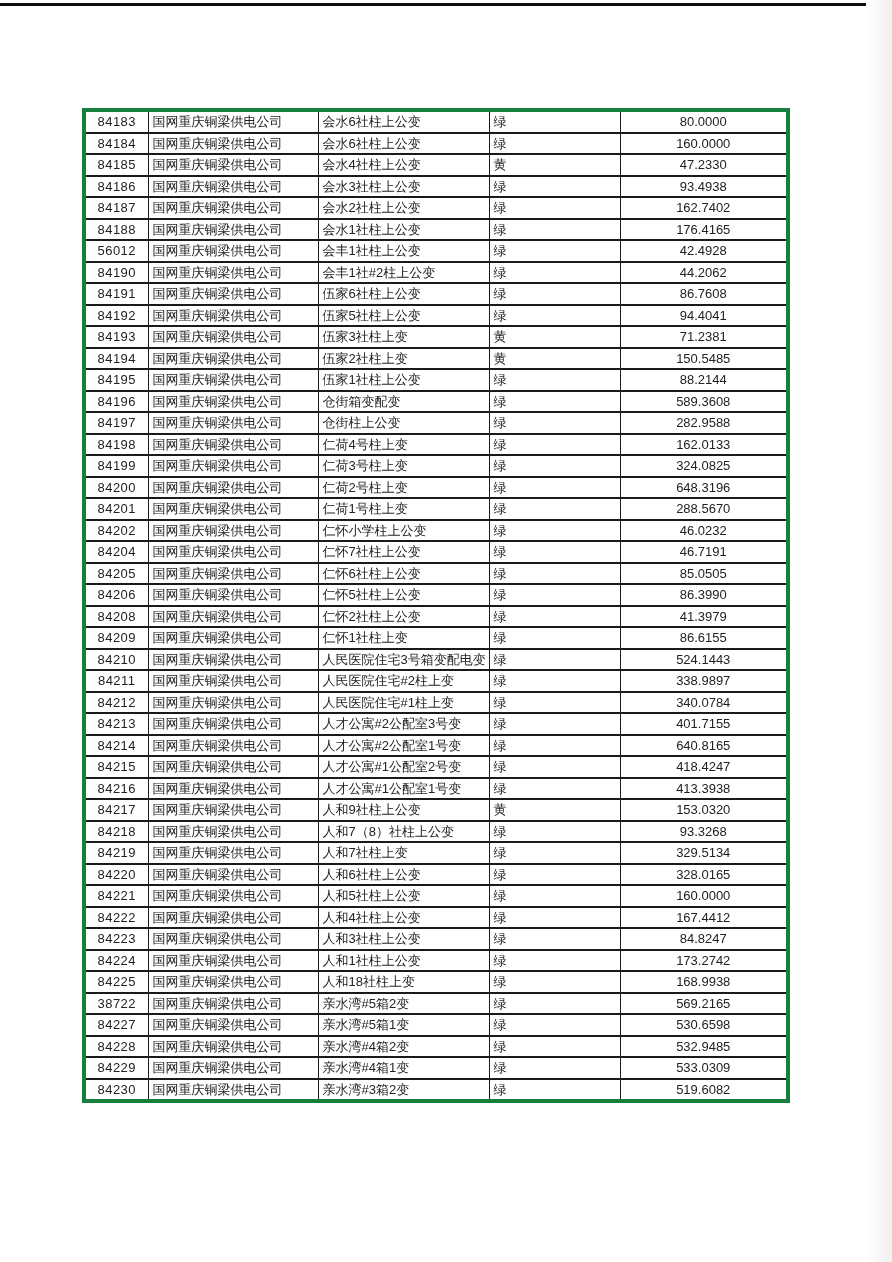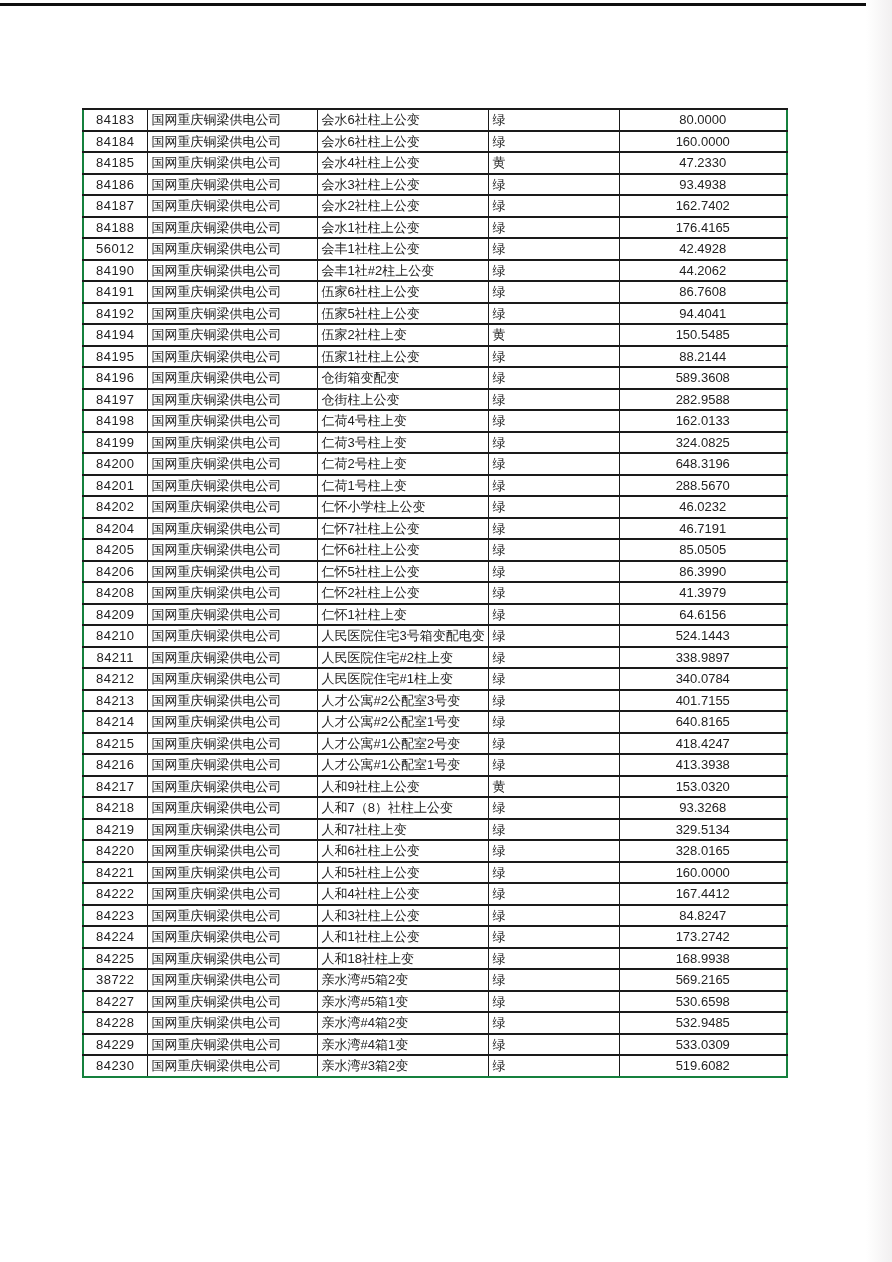--- a/index.html
+++ b/index.html
@@ -24,21 +24,21 @@
     position: absolute; right: 0; top: 0;
     width: 26px; height: 100%;
     background: linear-gradient(to right, rgba(255,255,255,0), rgba(120,105,110,0.10));
     pointer-events: none;
   }
   table.data-table {
     position: absolute; left: 82px; top: 108px;
     width: 704px;
     border-collapse: collapse;
     table-layout: fixed;
-    border: 2px solid #15803d;
+    border: 4px solid #15803d;
     font-size: 13px;
     color: #222222;
   }
   td {
     border: 1px solid #1a1a1a;
     border-top-width: 2px;
     height: 19.5px;
     padding: 0 3px;
     white-space: nowrap;
     overflow: hidden;
@@ -140,20 +140,27 @@
   </tr>
 
   <tr>
     <td class="c-id">84192</td>
     <td class="c-company">国网重庆铜梁供电公司</td>
     <td class="c-name">伍家5社柱上公变</td>
     <td class="c-status">绿</td>
     <td class="c-value">94.4041</td>
   </tr>
 
+  <tr>
+    <td class="c-id">84193</td>
+    <td class="c-company">国网重庆铜梁供电公司</td>
+    <td class="c-name">伍家3社柱上变</td>
+    <td class="c-status">黄</td>
+    <td class="c-value">71.2381</td>
+  </tr>
 
   <tr>
     <td class="c-id">84194</td>
     <td class="c-company">国网重庆铜梁供电公司</td>
     <td class="c-name">伍家2社柱上变</td>
     <td class="c-status">黄</td>
     <td class="c-value">150.5485</td>
   </tr>
 
   <tr>
@@ -252,21 +259,21 @@
     <td class="c-name">仁怀2社柱上公变</td>
     <td class="c-status">绿</td>
     <td class="c-value">41.3979</td>
   </tr>
 
   <tr>
     <td class="c-id">84209</td>
     <td class="c-company">国网重庆铜梁供电公司</td>
     <td class="c-name">仁怀1社柱上变</td>
     <td class="c-status">绿</td>
-    <td class="c-value">64.6156</td>
+    <td class="c-value">86.6155</td>
   </tr>
 
   <tr>
     <td class="c-id">84210</td>
     <td class="c-company">国网重庆铜梁供电公司</td>
     <td class="c-name">人民医院住宅3号箱变配电变</td>
     <td class="c-status">绿</td>
     <td class="c-value">524.1443</td>
   </tr>
 

